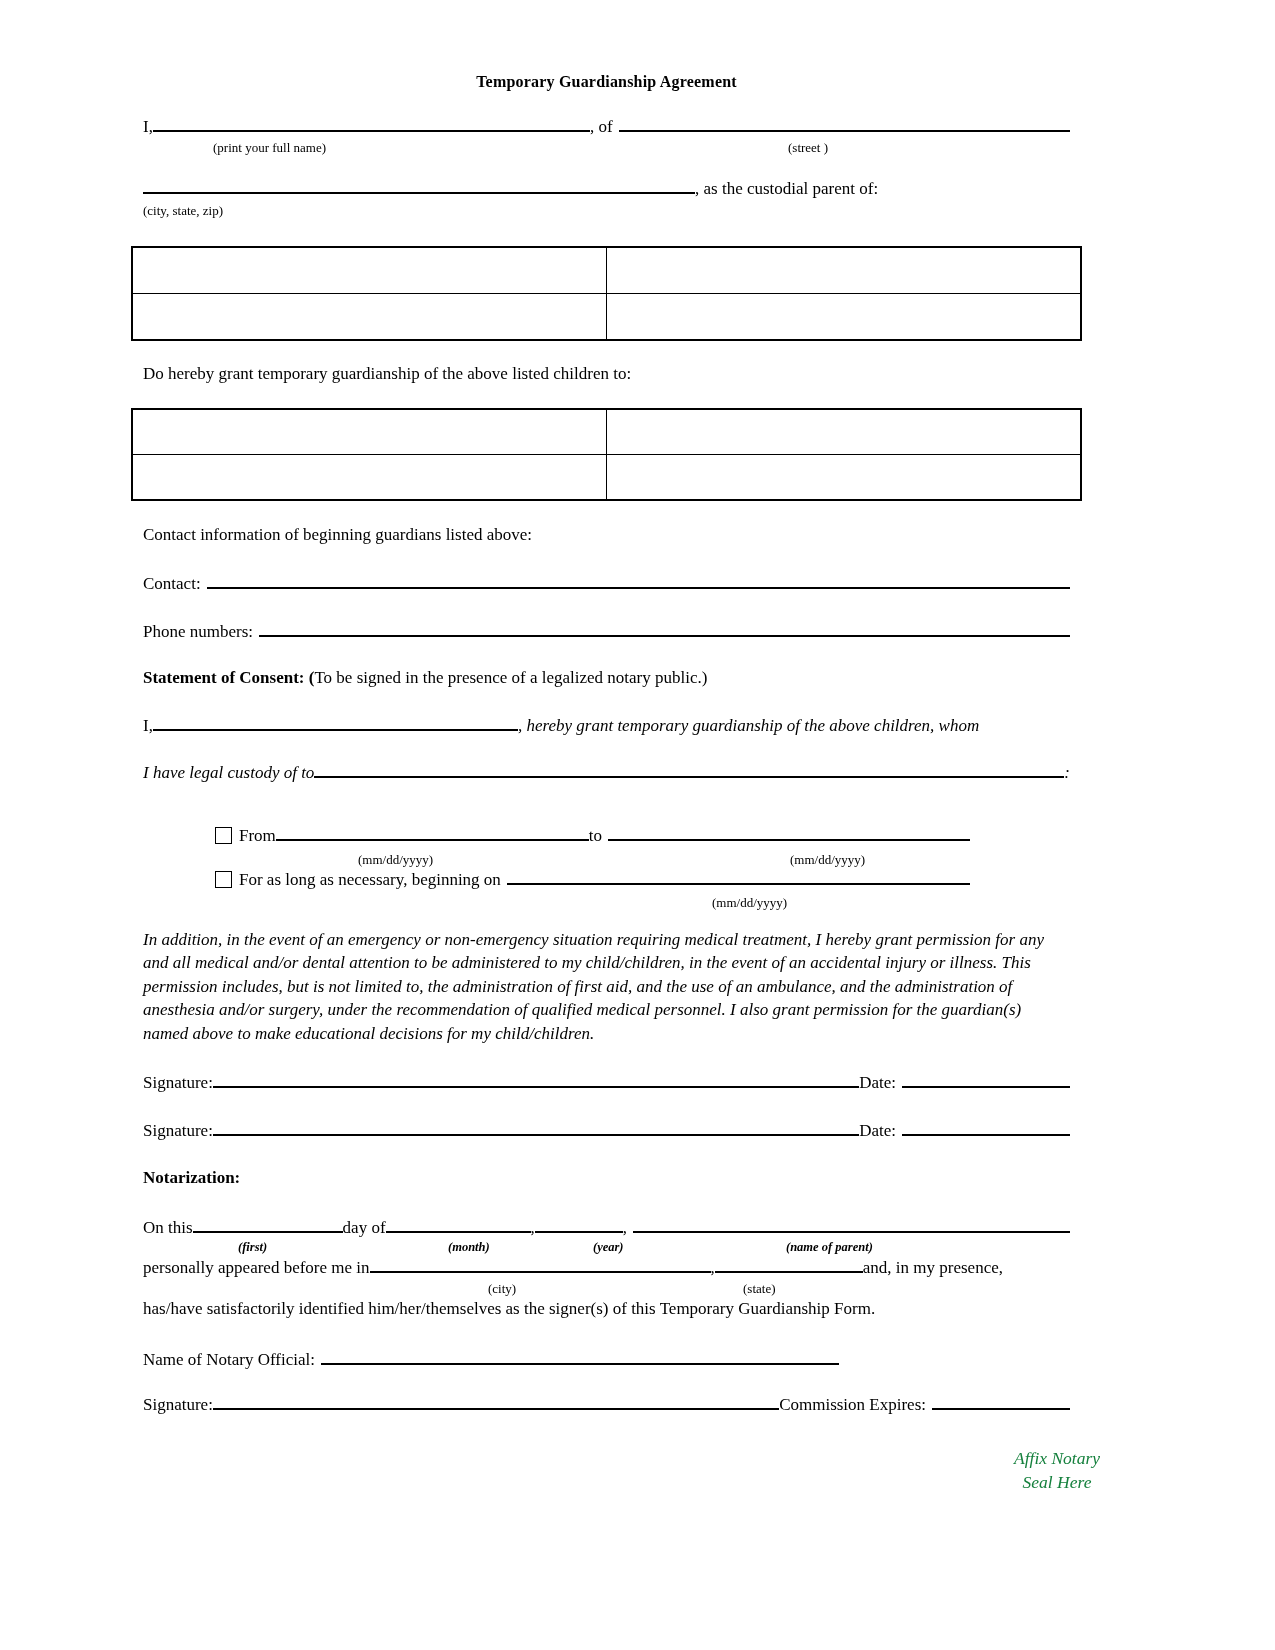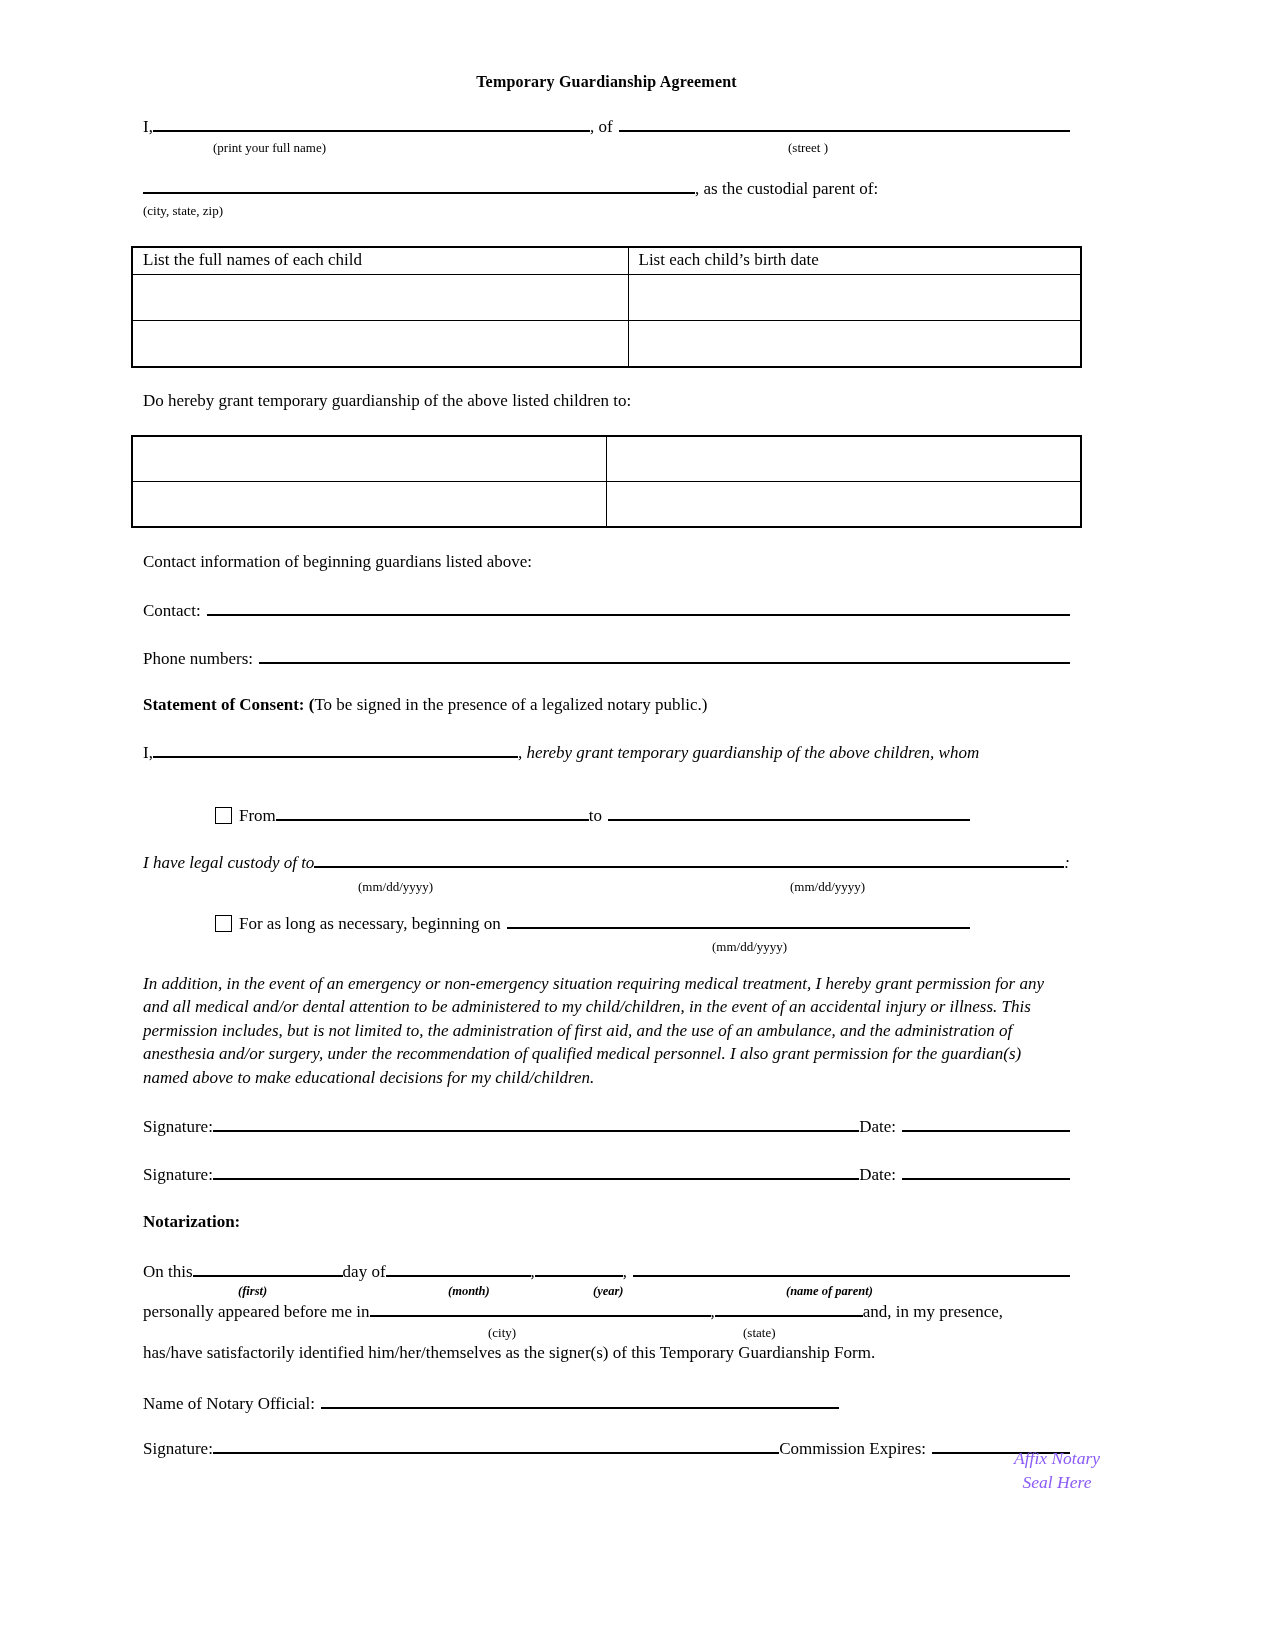--- a/index.html
+++ b/index.html
@@ -42,21 +42,21 @@
   .checkbox {
     width:15px; height:15px; border:1.7px solid #000; display:inline-block;
     align-self:center; flex:0 0 auto; margin-right:7px; background:#fff;
   }
   .cbrow { margin-left:72px; width:755px; }
 
   .med-par { margin-top:16px; font-style:italic; line-height:23.5px; text-align:left; }
 
   .seal {
     position:absolute; left:998px; top:1446px; width:118px;
-    color:#8b5cf6; font-style:italic; text-align:center; line-height:24px; font-size:17.5px;
+    color:#15803d; font-style:italic; text-align:center; line-height:24px; font-size:17.5px;
   }
 
   .small-bi { font-weight:bold; font-style:italic; font-size:12.5px; }
   .nowrap { white-space:nowrap; }
   .sp { display:inline-block; width:6px; }
 </style>
 </head>
 <body>
 
 <div class="page">
@@ -79,24 +79,20 @@
     <div class="row" style="margin-top:21px">
       <span class="blank" style="width:552px"></span>
       <span class="plain">, as the custodial parent of:</span>
     </div>
     <div class="labels" style="margin-top:3px">
       <span style="left:0">(city, state, zip)</span>
     </div>
 
     <table class="form-table children-table">
       <tbody>
-          <tr>
-        <th style="width:50%">List the full names of each child</th>
-        <th>List each child’s birth date</th>
-      </tr>
       <tr>
         <td></td>
         <td></td>
       </tr>
       <tr>
         <td></td>
         <td></td>
       </tr>
     </tbody>
       </table>
@@ -131,42 +127,42 @@
     </div>
 
     <div style="margin-top:24px">
       <span class="bold">Statement of Consent: (</span><span>To be signed in the presence of a legalized notary public.)</span>
     </div>
 
     <div class="row" style="margin-top:27px">
       <span class="plain">I,</span>
       <span class="blank" style="width:365px"></span>
       <span class="it">, hereby grant temporary guardianship of the above children, whom</span>
+    </div>
+
+    <div class="row" style="margin-top:26px">
+      <span class="it plain">I have legal custody of to</span>
+      <span class="fill"></span>
+      <span class="it">:</span>
     </div>
 
     <div class="row cbrow" style="margin-top:42px">
       <span class="checkbox"></span>
       <span class="plain">From</span>
       <span class="blank" style="width:313px"></span>
       <span class="plain">to</span>
       <span class="sp"></span>
       <span class="fill"></span>
     </div>
-
-    <div class="row" style="margin-top:26px">
-      <span class="it plain">I have legal custody of to</span>
-      <span class="fill"></span>
-      <span class="it">:</span>
-    </div>
     <div class="labels" style="margin-top:5px">
       <span style="left:215px">(mm/dd/yyyy)</span>
       <span style="left:647px">(mm/dd/yyyy)</span>
     </div>
 
-    <div class="row cbrow" style="margin-top:17px">
+    <div class="row cbrow" style="">
       <span class="checkbox"></span>
       <span class="plain">For as long as necessary, beginning on</span>
       <span class="sp"></span>
       <span class="fill"></span>
     </div>
     <div class="labels" style="margin-top:5px">
       <span style="left:569px">(mm/dd/yyyy)</span>
     </div>
 
     <div class="med-par">In addition, in the event of an emergency or non-emergency situation requiring medical treatment, I hereby grant permission for any and all medical and/or dental attention to be administered to my child/children, in the event of an accidental injury or illness. This permission includes, but is not limited to, the administration of first aid, and the use of an ambulance, and the administration of anesthesia and/or surgery, under the recommendation of qualified medical personnel. I also grant permission for the guardian(s) named above to make educational decisions for my child/children.</div>

